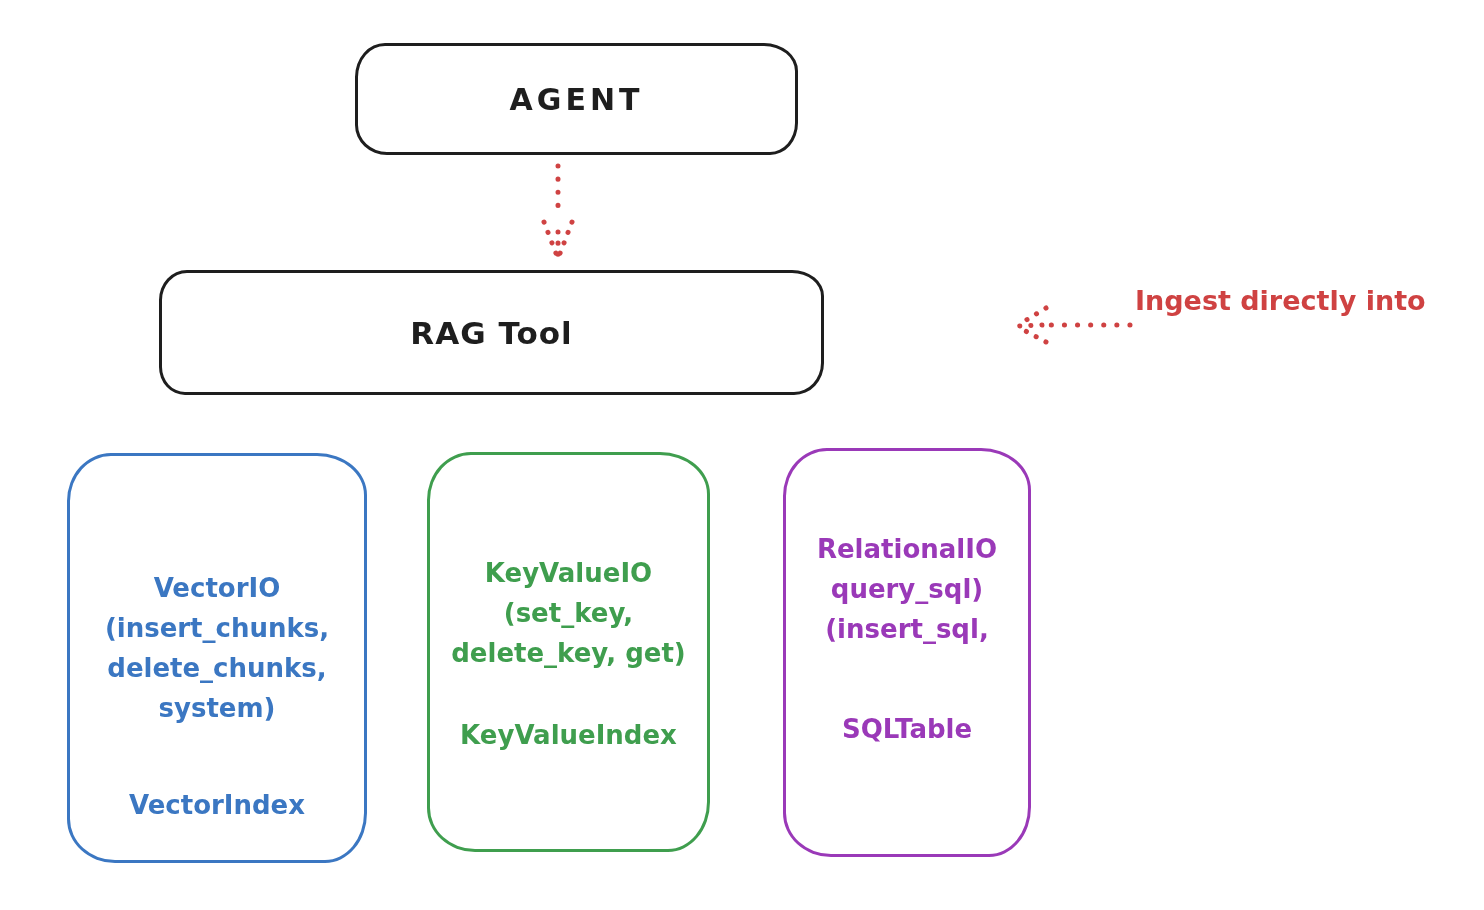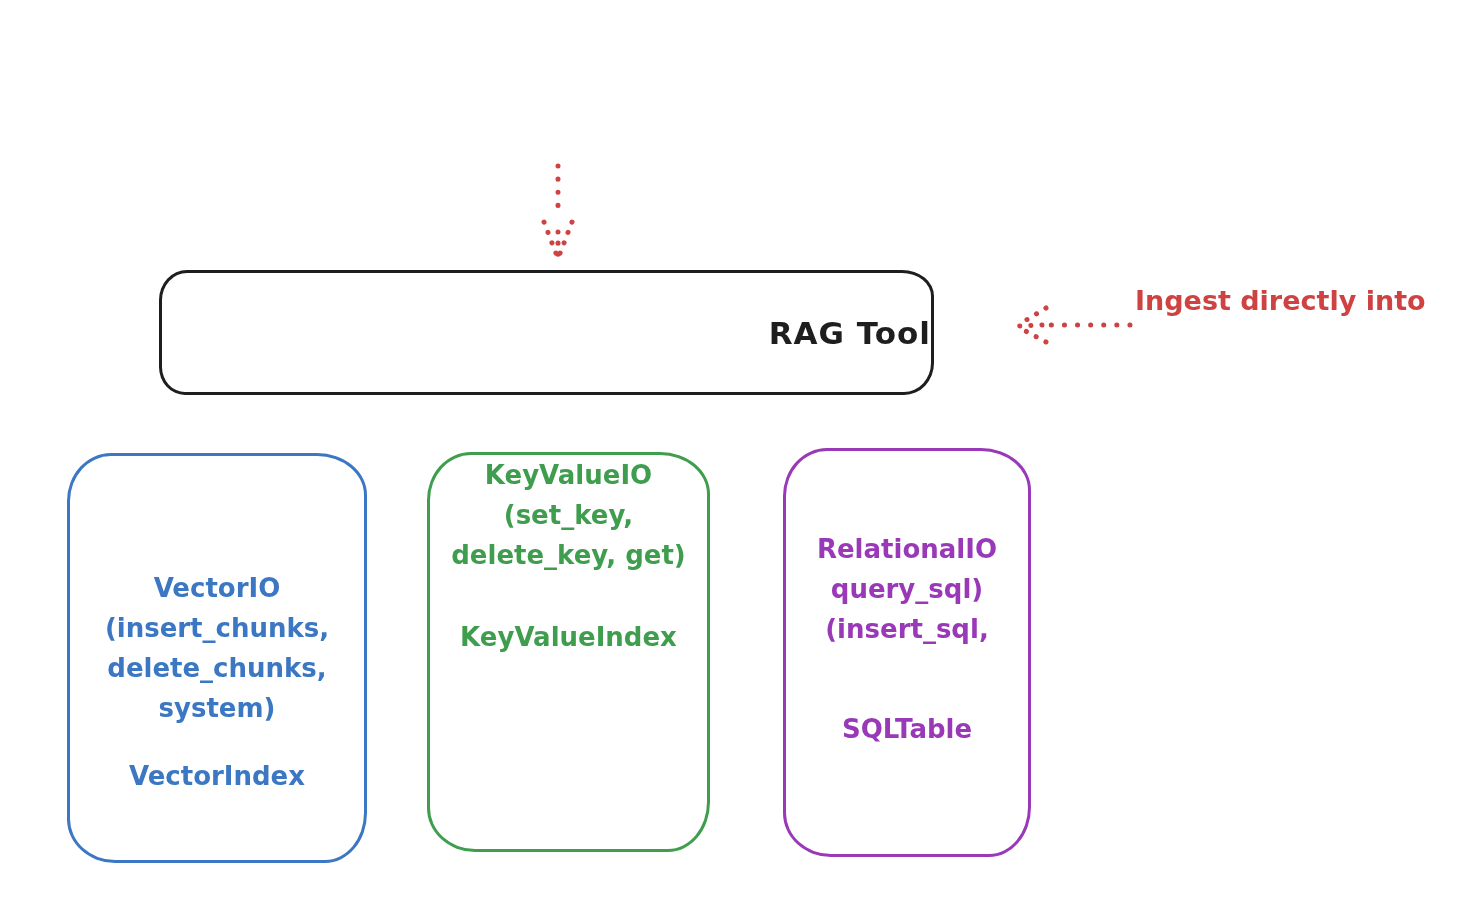--- a/index.html
+++ b/index.html
@@ -18,23 +18,22 @@
     box-sizing:border-box;
   }
   .agent-box{
     left:355px;top:43px;width:443px;height:112px;
     border-radius:30px 34px 28px 32px / 34px 28px 32px 30px;
   }
   .agent-box .label{
     font-size:30px;font-weight:700;letter-spacing:4px;color:var(--ink);
   }
   .rag-box{
-    left:159px;top:270px;width:775px;height:125px;
+    left:159px;top:270px;width:665px;height:125px;
     border-radius:28px 32px 30px 26px / 30px 26px 32px 28px;
-    justify-content:flex-end;
   }
   .rag-box .label{
     font-size:31px;font-weight:600;letter-spacing:1px;color:var(--ink);
   }
   .backend-box{
     position:absolute;
     border:3.5px solid;
     background:#ffffff;
     border-radius:44px 50px 42px 48px / 48px 42px 50px 44px;
     box-sizing:border-box;
@@ -44,27 +43,28 @@
     font-size:26px;line-height:40px;
   }
   .backend-vector{
     left:67px;top:453px;width:300px;height:410px;
     border-color:var(--blue);color:var(--blue);
     padding-top:112px;
   }
   .backend-keyvalue{
     left:427px;top:452px;width:283px;height:400px;
     border-color:var(--green);color:var(--green);
+    padding-top:98px;
   }
   .backend-relational{
     left:783px;top:448px;width:248px;height:409px;
     border-color:var(--purple);color:var(--purple);
     padding-top:78px;
   }
-  .backend-vector .index-label{margin-top:28px;}
+  .backend-vector .index-label{margin-top:57px;}
   .backend-keyvalue .index-label{margin-top:42px;}
   .backend-relational .index-label{margin-top:60px;}
   .annotation-text{
     position:absolute;
     left:1135px;top:282px;width:340px;
     color:var(--red);
     font-size:27px;line-height:37px;font-weight:700;
   }
   .arrow-svg{position:absolute;}
   .arrow-down-svg{left:536px;top:160px;}
@@ -76,20 +76,23 @@
     fill:none;
   }
   .dotted{stroke-dasharray:0.1 13;}
   .dotted-tight{stroke-dasharray:0.1 11;}
 </style>
 </head>
 <body>
 
 <div id="canvas">
 
+  <div class="sketch-box agent-box">
+    <span class="label">AGENT</span>
+  </div>
 
   <svg class="arrow-svg arrow-down-svg" width="44" height="110" viewBox="0 0 44 110">
     <line class="red-stroke dotted" x1="22" y1="6" x2="22" y2="58"></line>
     <line class="red-stroke dotted-tight" x1="8" y1="62" x2="21" y2="96"></line>
     <line class="red-stroke dotted-tight" x1="36" y1="62" x2="23" y2="96"></line>
     <line class="red-stroke dotted-tight" x1="22" y1="72" x2="22" y2="98"></line>
   </svg>
 
   <div class="sketch-box rag-box">
     <span class="label">RAG Tool</span>

